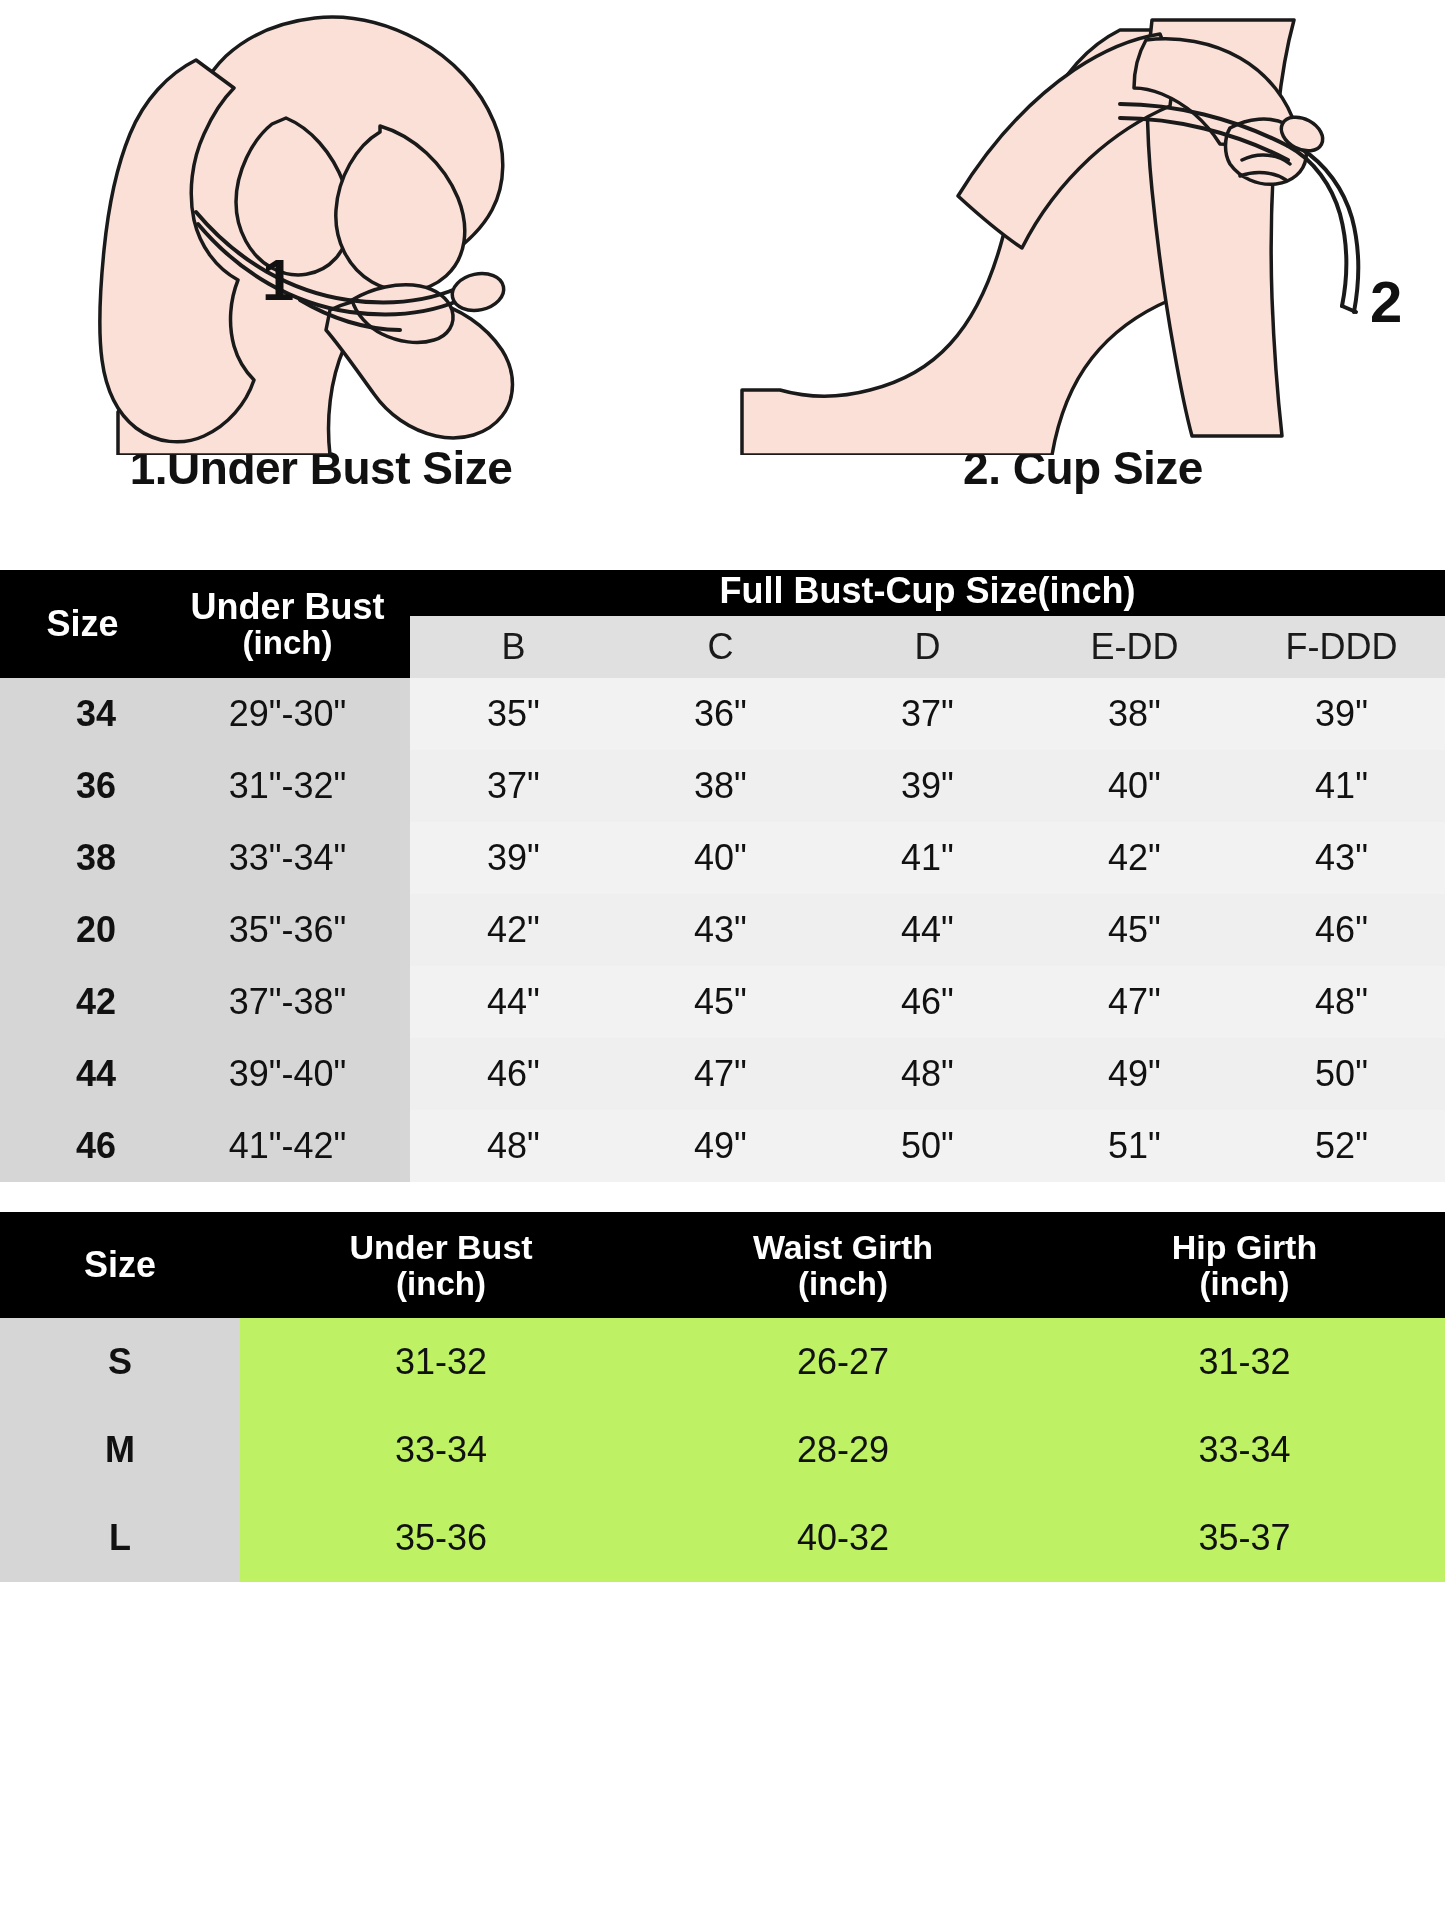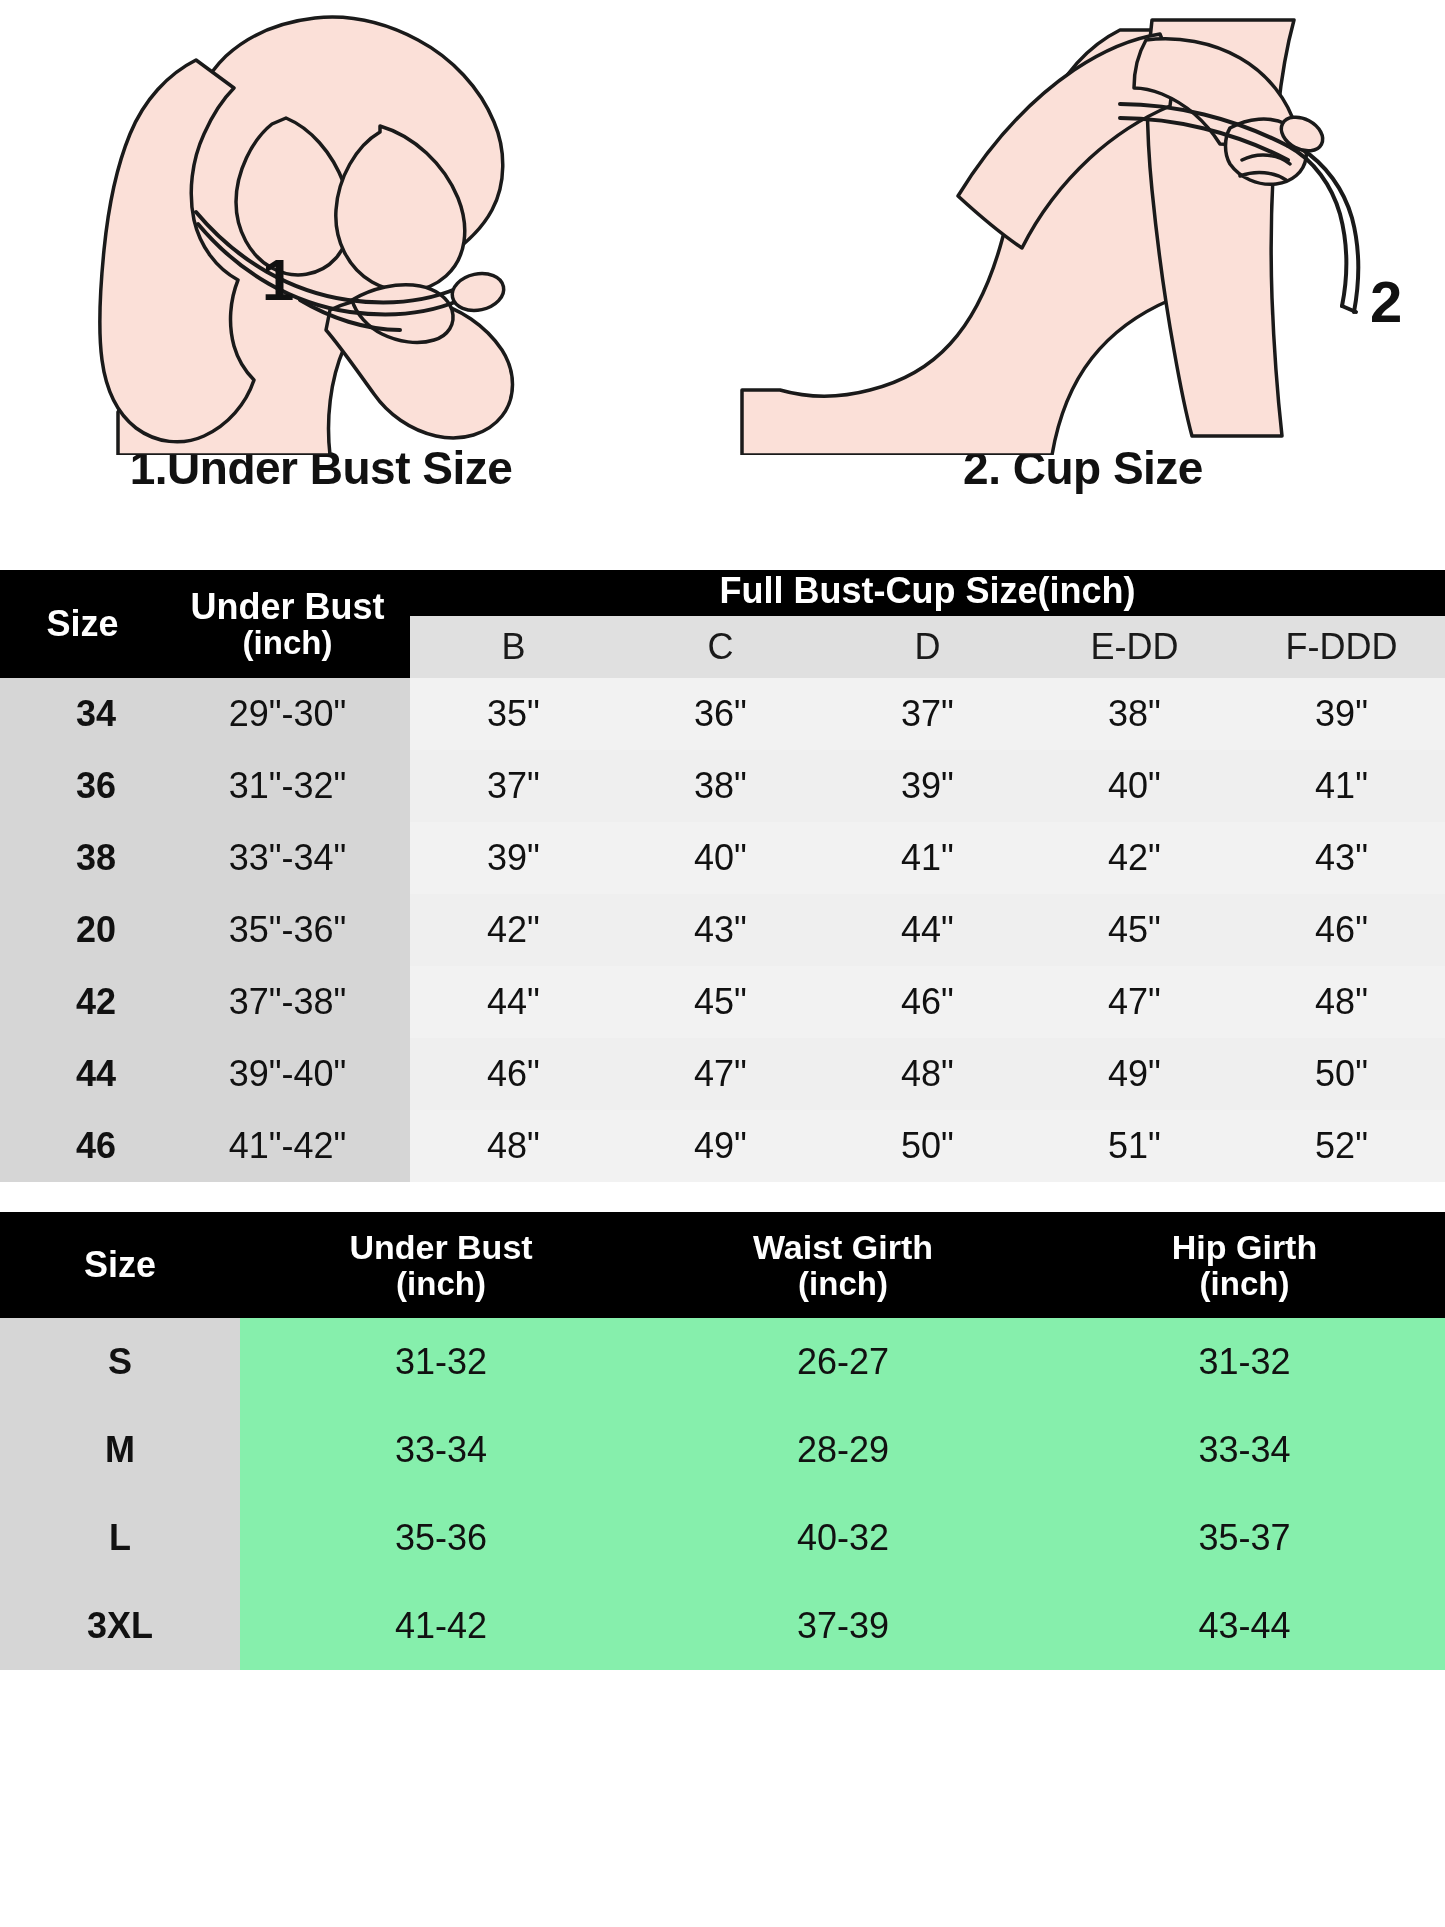--- a/index.html
+++ b/index.html
@@ -133,21 +133,21 @@
   }
   .t2 thead th.hdr2-size {
     width: 240px;
     font-size: 36px;
   }
   .t2 tbody td {
     font-size: 36px;
     height: 86px;
     text-align: center;
     vertical-align: middle;
-    background: #86efac;
+    background: #bef264;
   }
   .t2 tbody td.col2-size {
     background: #d6d6d6;
     font-weight: bold;
   }
   .sub { display: block; font-size: 33px; font-weight: bold; }
 </style>
 </head>
 <body>
 
@@ -388,23 +388,17 @@
           <td>33-34</td>
           <td>28-29</td>
           <td>33-34</td>
         </tr>
         <tr>
           <td class="col2-size">L</td>
           <td>35-36</td>
           <td>40-32</td>
           <td>35-37</td>
         </tr>
-        <tr>
-          <td class="col2-size">3XL</td>
-          <td>41-42</td>
-          <td>37-39</td>
-          <td>43-44</td>
-        </tr>
       </tbody>
     </table>
   </div>
 
 </div>
 
 </body></html>

